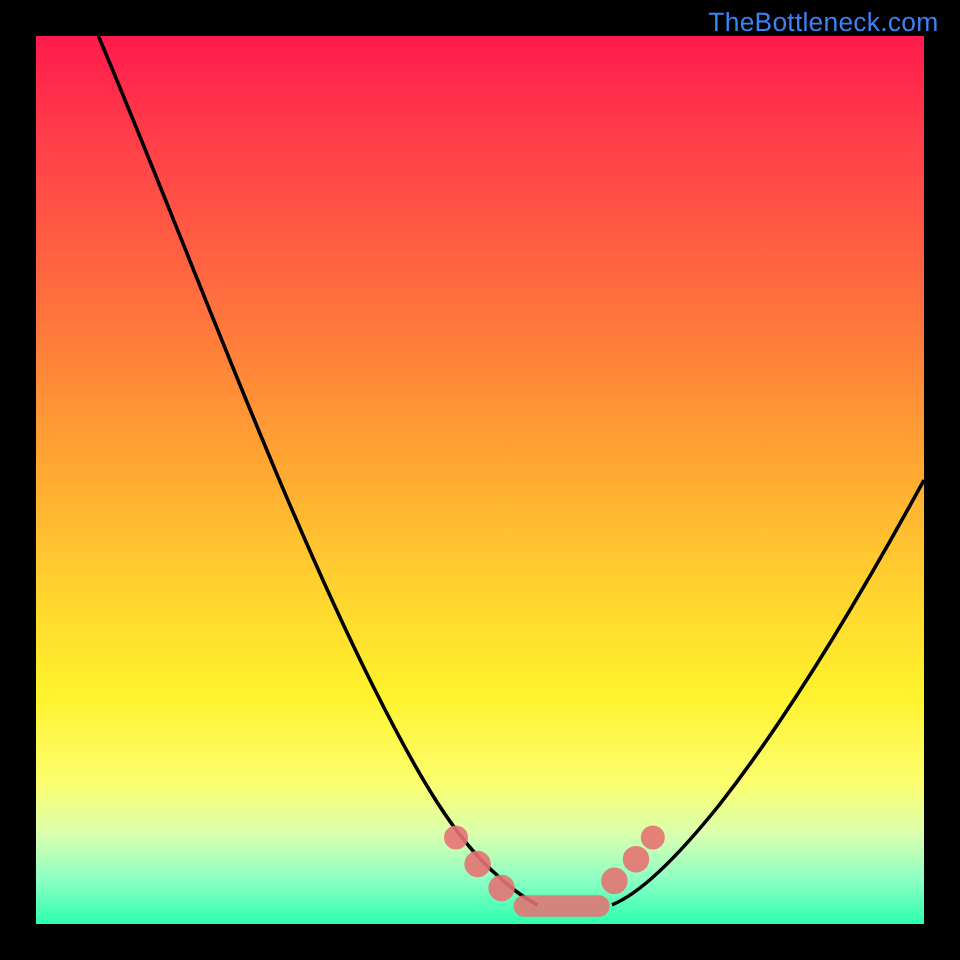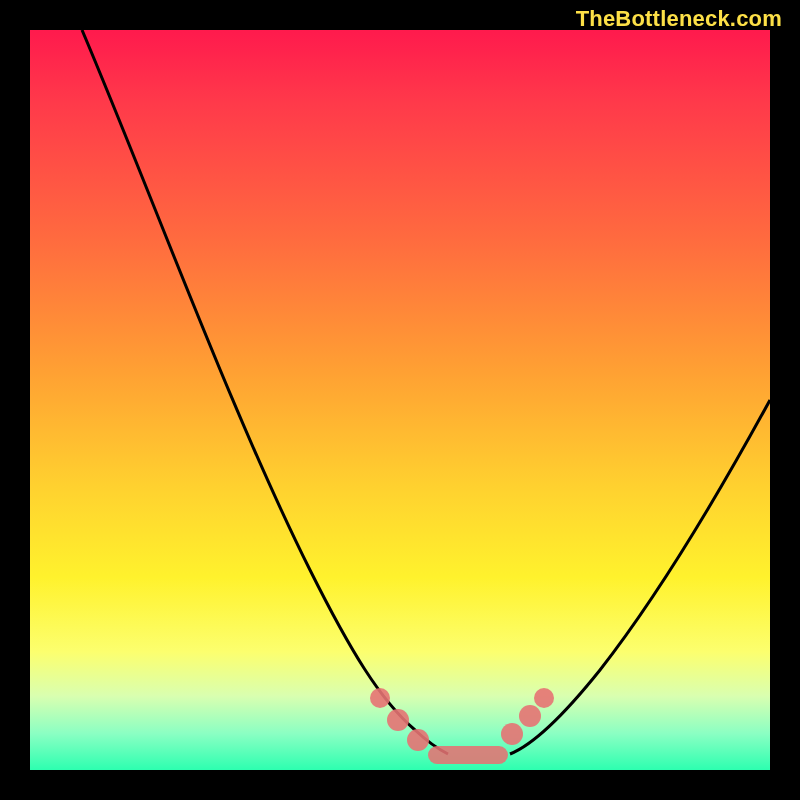--- a/index.html
+++ b/index.html
@@ -44,23 +44,23 @@
       #fcff6e 84%,
       #d9ffb0 90%,
       #8cffc3 95%,
       #2dffb0 100%
     );
   }
   .attribution {
     position: absolute;
     top: 6px;
     right: 18px;
-    color: #fde047;
+    color: #3b82f6;
     font-size: 22px;
-    font-weight: 700;
+    font-weight: 400;
     letter-spacing: 0.2px;
     user-select: none;
   }
   
   svg.curve {
     position: absolute;
     left: 0; top: 0;
     width: 740px;
     height: 740px;
   }

